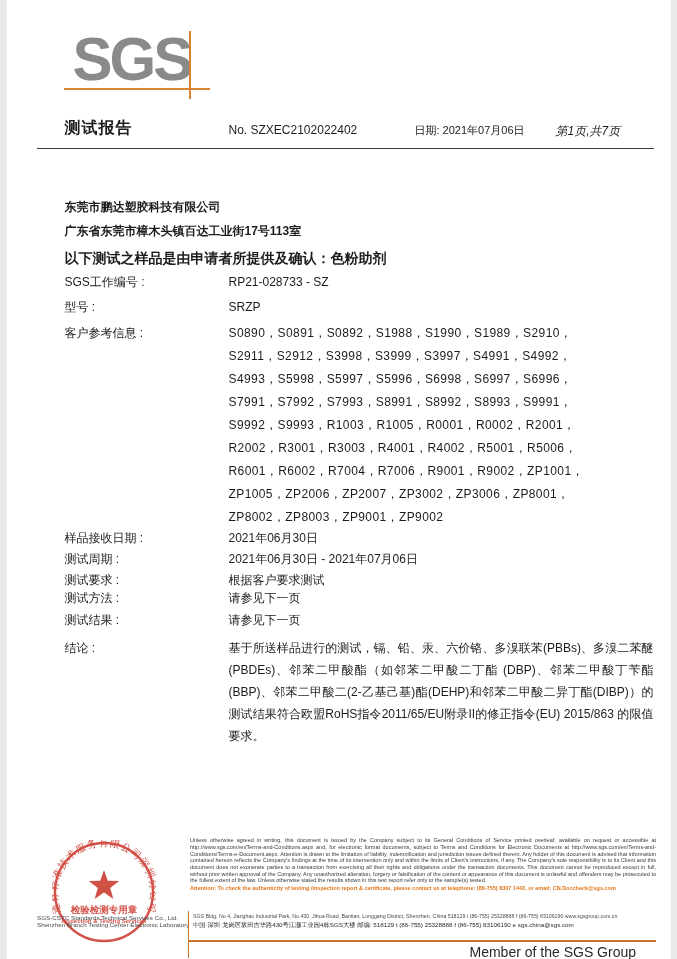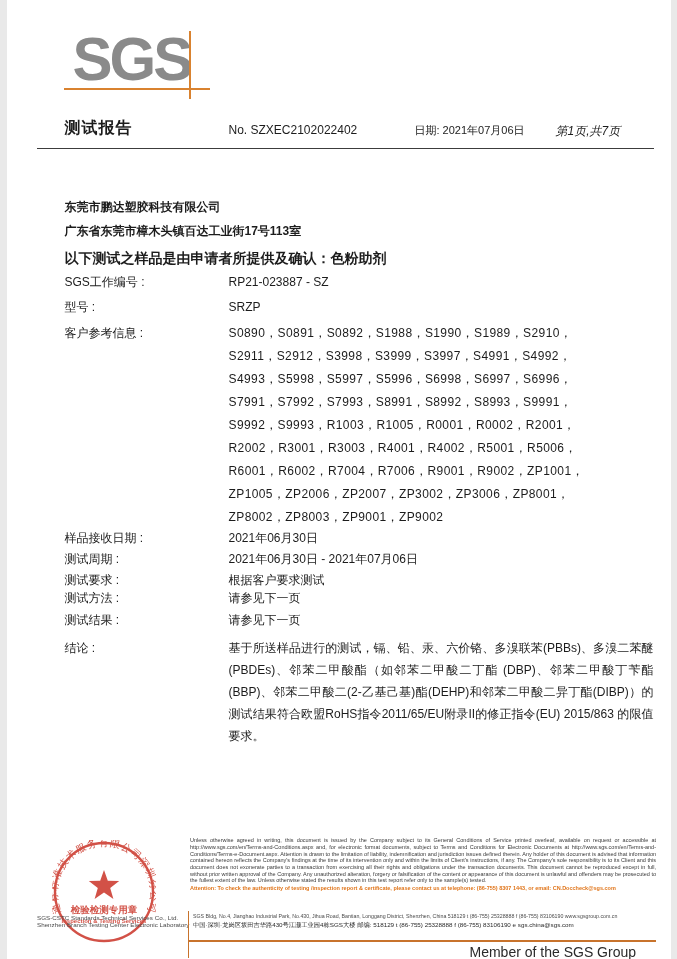--- a/index.html
+++ b/index.html
@@ -66,21 +66,21 @@
     <div>东莞市鹏达塑胶科技有限公司</div>
     <div>广东省东莞市樟木头镇百达工业街17号113室</div>
   </div>
 
   <div class="statement">以下测试之样品是由申请者所提供及确认：色粉助剂</div>
 
   <div class="fields">
 
     <div class="frow mb7">
       <div class="flabel">SGS工作编号 :</div>
-      <div class="fvalue">RP21-023887 - SZ</div>
+      <div class="fvalue">RP21-028733 - SZ</div>
     </div>
 
     <div class="frow mb6">
       <div class="flabel">型号 :</div>
       <div class="fvalue">SRZP</div>
     </div>
 
     <div class="frow mb0">
       <div class="flabel" style="line-height:23px">客户参考信息 :</div>
       <div class="fvalue">

